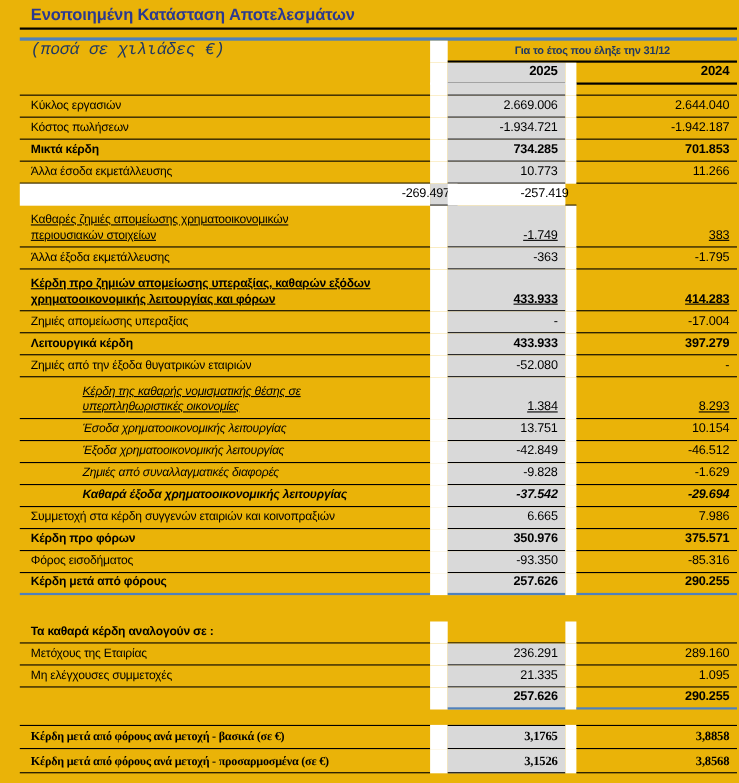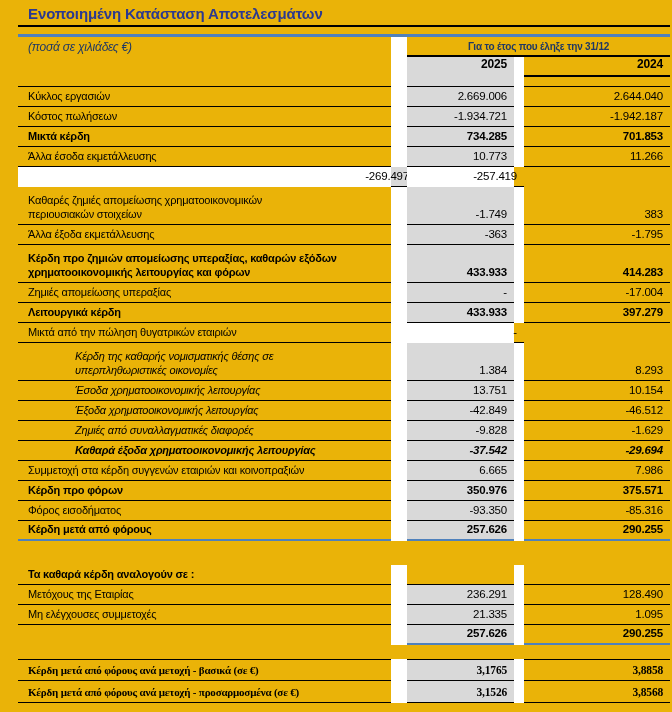--- a/index.html
+++ b/index.html
@@ -19,21 +19,21 @@
     letter-spacing:-0.1px;
     color:#2B3990;
     border-bottom:2px solid #000;
   }
   .blue-rule{margin-top:7px;height:3px;background:#4F81BD;}
   .row{
     display:grid;
     grid-template-columns:373px 16px 107px 10px 146px;
   }
   .h1{height:20px;}
-  .h2{height:38px;}
+  .h2{height:38px;text-decoration:underline;}
   .h3{height:22px;font-family:Liberation Serif, serif;}
   .hA{height:20px;}
   .hB{height:18px;}
   .hsp{height:12px;}
   .cell{
     display:flex;align-items:flex-end;
     font-size:11px;letter-spacing:-0.2px;
     line-height:1.22;
     padding-bottom:3px;
     box-sizing:border-box;
@@ -43,21 +43,21 @@
   .vc{justify-content:flex-end;padding-right:7px;font-size:11.5px;}
   .gut{background:#fff;}
   .c25{background:#D9D9D9;padding-left:18px;}
   .b{font-weight:bold;}
   .i{font-style:italic;}
   .ind{padding-left:57px;}
   .ub{border-bottom:1px solid #000;}
   .ub2{border-bottom:2px solid #000;}
   .ublue{border-bottom:2px solid #4F81BD;}
   .topb{border-top:1px solid #000;}
-  .note{font-style:italic;color:#1F3864;font-size:12px;padding-bottom:2px;}
+  .note{font-style:italic;color:#1F3864;font-size:15px;padding-bottom:2px;font-family:Liberation Mono, monospace;}
   .period{
     grid-column:3/6;
     justify-content:center;
     font-size:10px;font-weight:bold;color:#1F3864;
     border-bottom:2px solid #000;
     padding-bottom:2px;
   }
   .year{font-size:12px;font-weight:bold;}
   .sec2{margin-top:24px;}
   .sec3{margin-top:14px;}
@@ -159,22 +159,23 @@
           <div class="cell vc c24 ub">-17.004</div>
         </div>
         <div class="row h1">
           <div class="cell lc b ub">Λειτουργικά κέρδη</div>
           <div class="cell gut"></div>
           <div class="cell vc c25 b ub">433.933</div>
           <div class="cell gut"></div>
           <div class="cell vc c24 b ub">397.279</div>
         </div>
         <div class="row h1">
-          <div class="cell lc ub">Μικτά από την πώληση θυγατρικών εταιριών</div>
-          <div class="cell gut"></div>
+          <div class="cell lc ub">Ζημιές από την έξοδα θυγατρικών εταιριών</div>
+          <div class="cell gut"></div>
+          <div class="cell vc c25 ub">-52.080</div>
           <div class="cell gut"></div>
           <div class="cell vc c24 ub">-</div>
         </div>
         <div class="row h2">
           <div class="cell lc i ind ub">Κέρδη της καθαρής νομισματικής θέσης σε
 υπερπληθωριστικές οικονομίες</div>
           <div class="cell gut"></div>
           <div class="cell vc c25 ub">1.384</div>
           <div class="cell gut"></div>
           <div class="cell vc c24 ub">8.293</div>
@@ -244,21 +245,21 @@
         <div class="cell vc ub"></div>
         <div class="cell gut"></div>
         <div class="cell vc ub"></div>
       </div>
       <div id="rows-alloc">
           <div class="row h1">
             <div class="cell lc ub">Μετόχους της Εταιρίας</div>
             <div class="cell gut"></div>
             <div class="cell vc c25 ub">236.291</div>
             <div class="cell gut"></div>
-            <div class="cell vc c24 ub">128.490</div>
+            <div class="cell vc c24 ub">289.160</div>
           </div>
           <div class="row h1">
             <div class="cell lc ub">Μη ελέγχουσες συμμετοχές</div>
             <div class="cell gut"></div>
             <div class="cell vc c25 ub">21.335</div>
             <div class="cell gut"></div>
             <div class="cell vc c24 ub">1.095</div>
           </div>
           <div class="row h1">
             <div class="cell lc b"></div>

